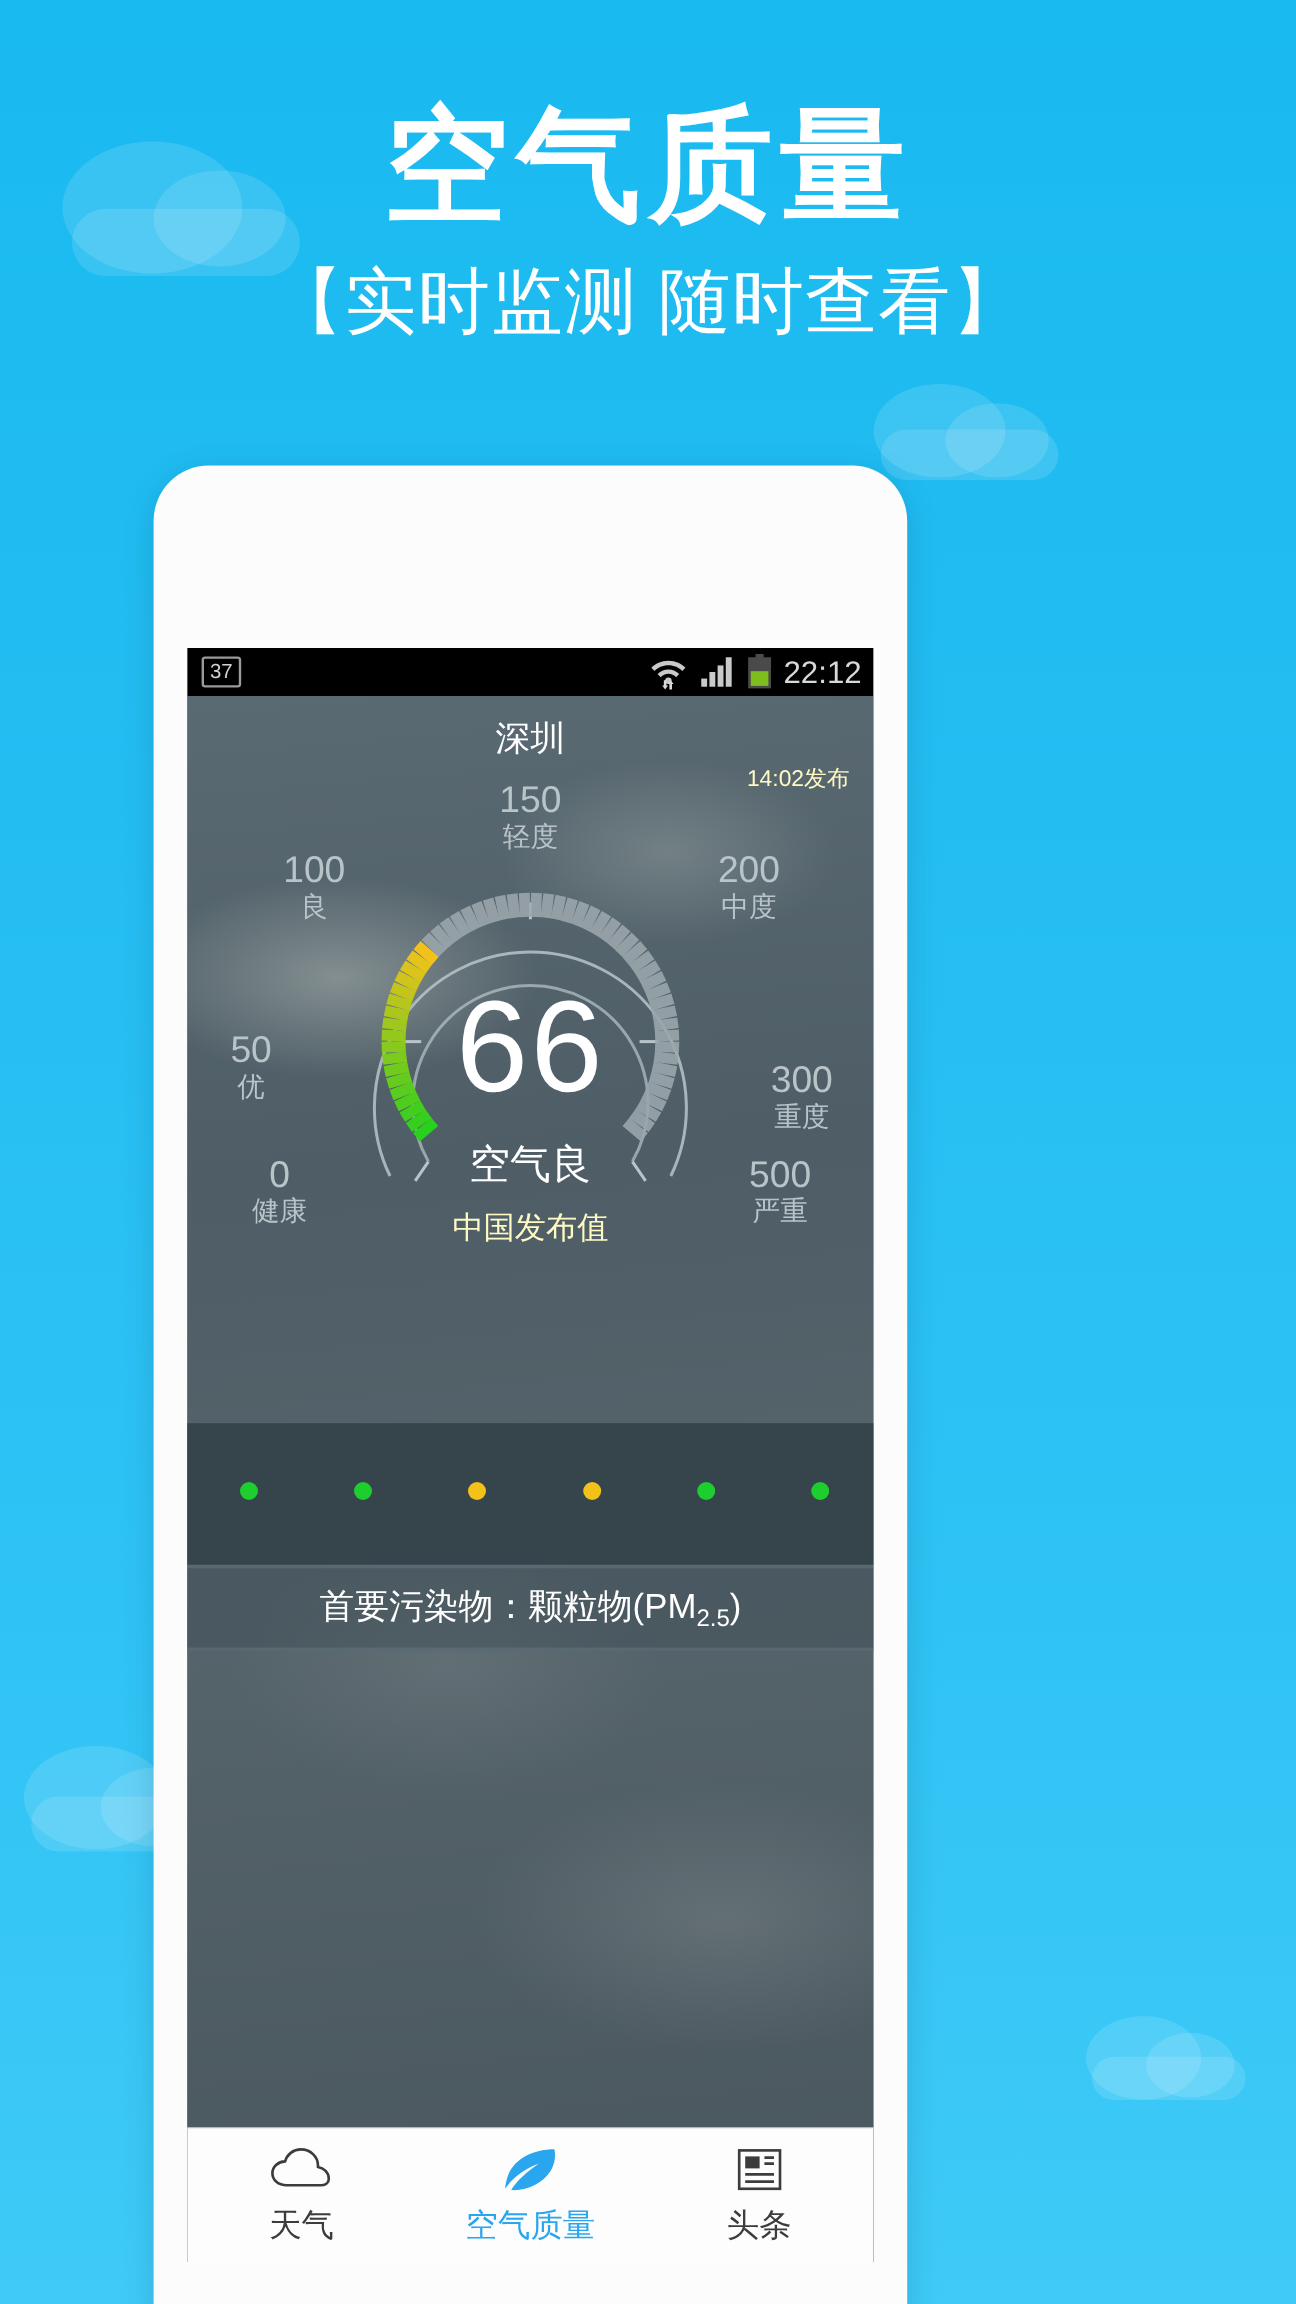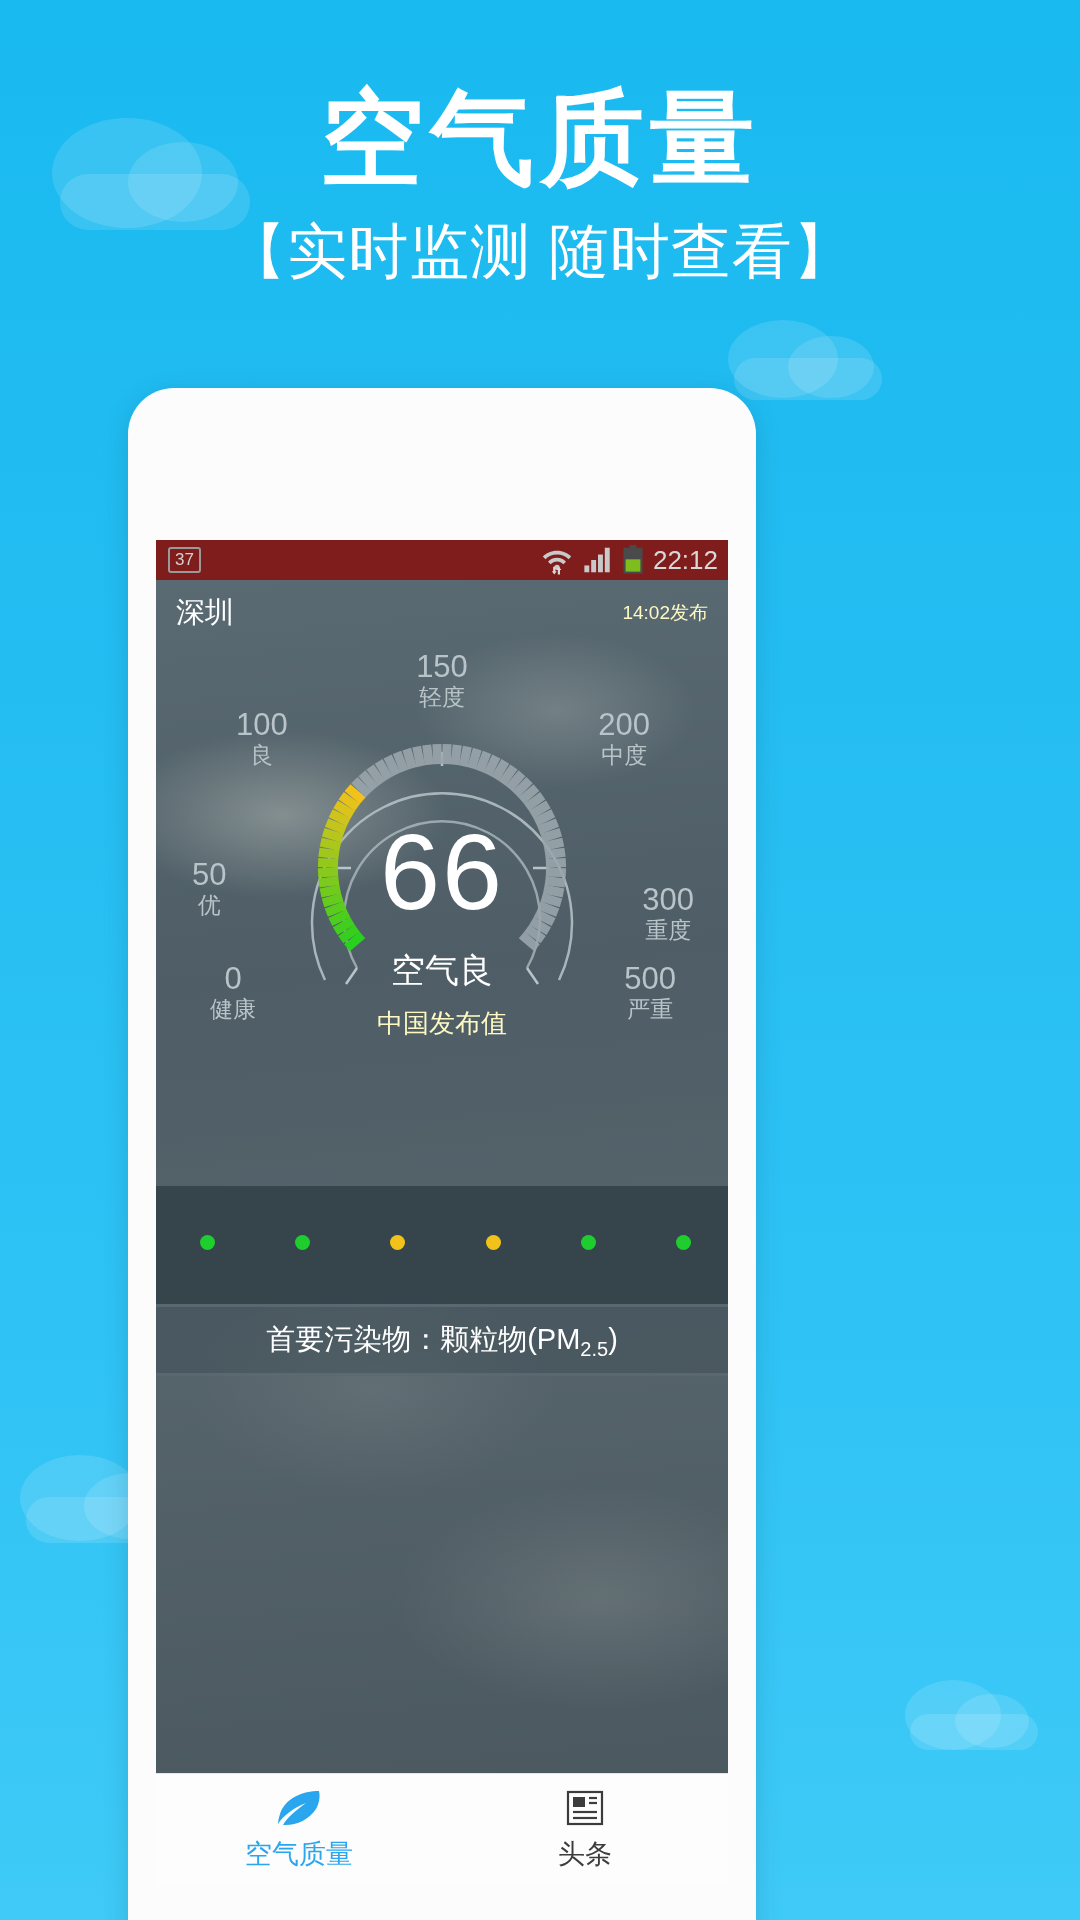--- a/index.html
+++ b/index.html
@@ -40,21 +40,21 @@
   .phone {
     position:absolute; left:128px; top:388px; width:628px; height:1545px;
     background:#fcfcfc; border-radius:46px 46px 0 0;
     box-shadow:0 6px 26px rgba(0,60,90,.18);
     overflow:hidden;
   }
   .screen { position:absolute; left:28px; top:152px; width:572px; height:1345px; overflow:hidden; }
 
   
   .statusbar {
-    height:40px; background:#7f1d1d; display:flex; align-items:center;
+    height:40px; background:#000000; display:flex; align-items:center;
     padding:0 10px 0 12px; position:relative;
   }
   .sb-badge {
     border:2px solid #9a9a9a; color:#d2d2d2; font-size:17px; line-height:1;
     padding:2px 5px 3px; border-radius:3px; font-family:"Liberation Sans",sans-serif;
   }
   .sb-right { margin-left:auto; display:flex; align-items:center; gap:9px; }
   .sb-clock { color:#d8d8d8; font-size:26px; letter-spacing:0px; font-family:Liberation Sans, sans-serif; }
 
   
@@ -63,21 +63,21 @@
     position:absolute; inset:0;
     background:
       radial-gradient(ellipse 240px 120px at 22% 18%, rgba(210,215,205,.38), transparent 70%),
       radial-gradient(ellipse 200px 110px at 70% 10%, rgba(190,200,195,.28), transparent 70%),
       radial-gradient(ellipse 260px 150px at 38% 62%, rgba(150,160,160,.20), transparent 70%),
       radial-gradient(ellipse 300px 160px at 78% 78%, rgba(170,178,172,.22), transparent 70%),
       linear-gradient(175deg,#5a6a72 0%,#4e5d66 30%,#56646b 55%,#49565e 100%);
   }
   .hdr {
     position:relative; height:66px; display:flex; align-items:center;
-    padding:16px 20px; color:#fff;
+    padding:16px 20px; color:#fff;flex-direction:column;
   }
   .hdr .city { font-size:29px; }
   .hdr .pub  { margin-left:auto; font-size:19px; color:#fef9c3; }
 
   
   .gauge-wrap { position:relative; height:540px; }
   .gauge { position:absolute; left:50%; top:4px; transform:translateX(-50%); }
 
   .gauge-label { position:absolute; color:#b9c4c9; text-align:center; line-height:1.12; }
   .gauge-label .v { font-size:31px; display:block; }
@@ -355,20 +355,26 @@
 
       <div class="primary">
         <span><span>首要污染物：颗粒物(PM</span><sub>2.5</sub><span>)</span></span>
       </div>
 
       <div class="divider-thin"></div>
 
     </div>
 
     <div class="tabbar">
+      <div class="tab">
+        <svg width="52" height="40" viewBox="0 0 52 40">
+          <path d="M14 33 C6.8 33 2 28.6 2 23 C2 17.6 6.6 13.4 12.6 13.2 C14 7.4 19.4 3.2 25.8 3.2 C33.6 3.2 40 9.2 40 16.6 C40 17 40 17.4 39.9 17.8 C45 18.6 49 22.6 49 27.4 C49 30.6 46.6 33 43 33 Z" fill="none" stroke="#3c3c3c" stroke-width="2.2" stroke-linejoin="round"></path>
+        </svg>
+        <span class="lbl">天气</span>
+      </div>
       <div class="tab active">
         <svg width="52" height="40" viewBox="0 0 52 40">
           <path d="M46 3 C30 3 12 10 7 26 C5.5 30.5 5 34 5 36 C10 28 20 20 33 15 C23 22 14 30 10 37 C22 38 36 32 43 21 C47 14 47 7 46 3 Z" fill="#2aa6ef"></path>
         </svg>
         <span class="lbl">空气质量</span>
       </div>
       <div class="tab">
         <svg width="52" height="40" viewBox="0 0 52 40">
           <rect x="9" y="4" width="34" height="32" fill="none" stroke="#3c3c3c" stroke-width="2.2"></rect>
           <rect x="14" y="9" width="12" height="10" fill="#3c3c3c"></rect>

